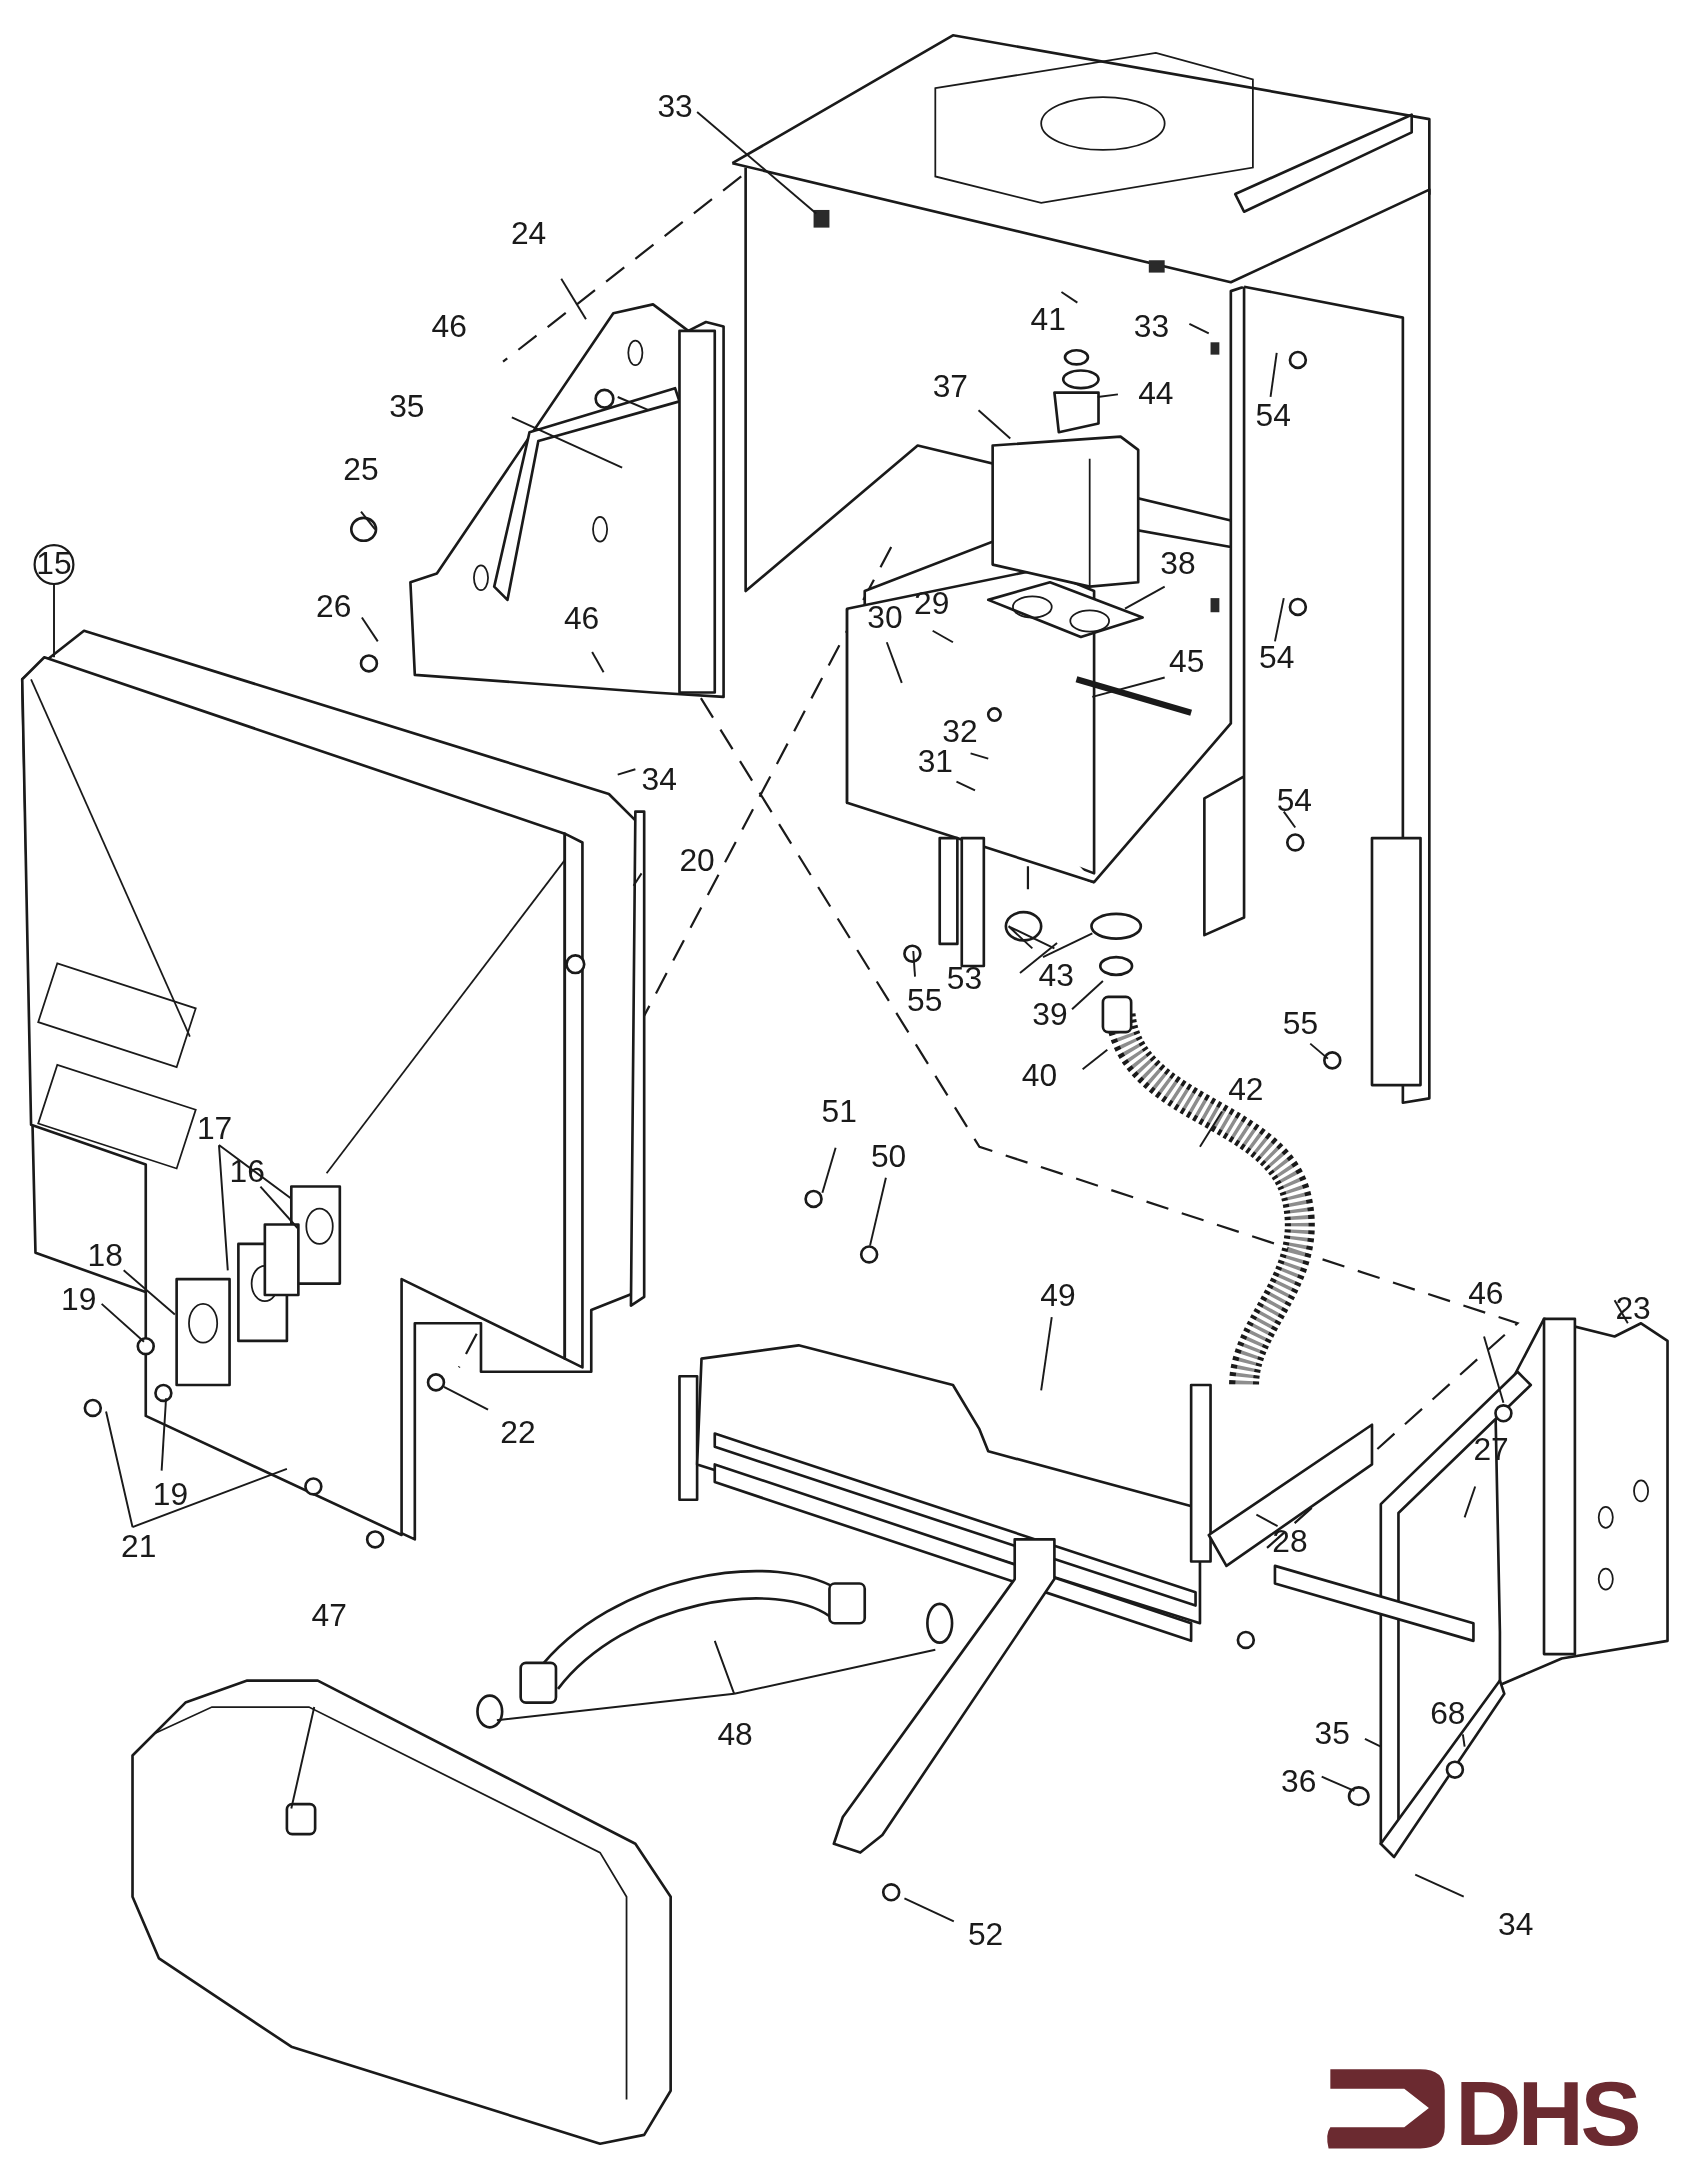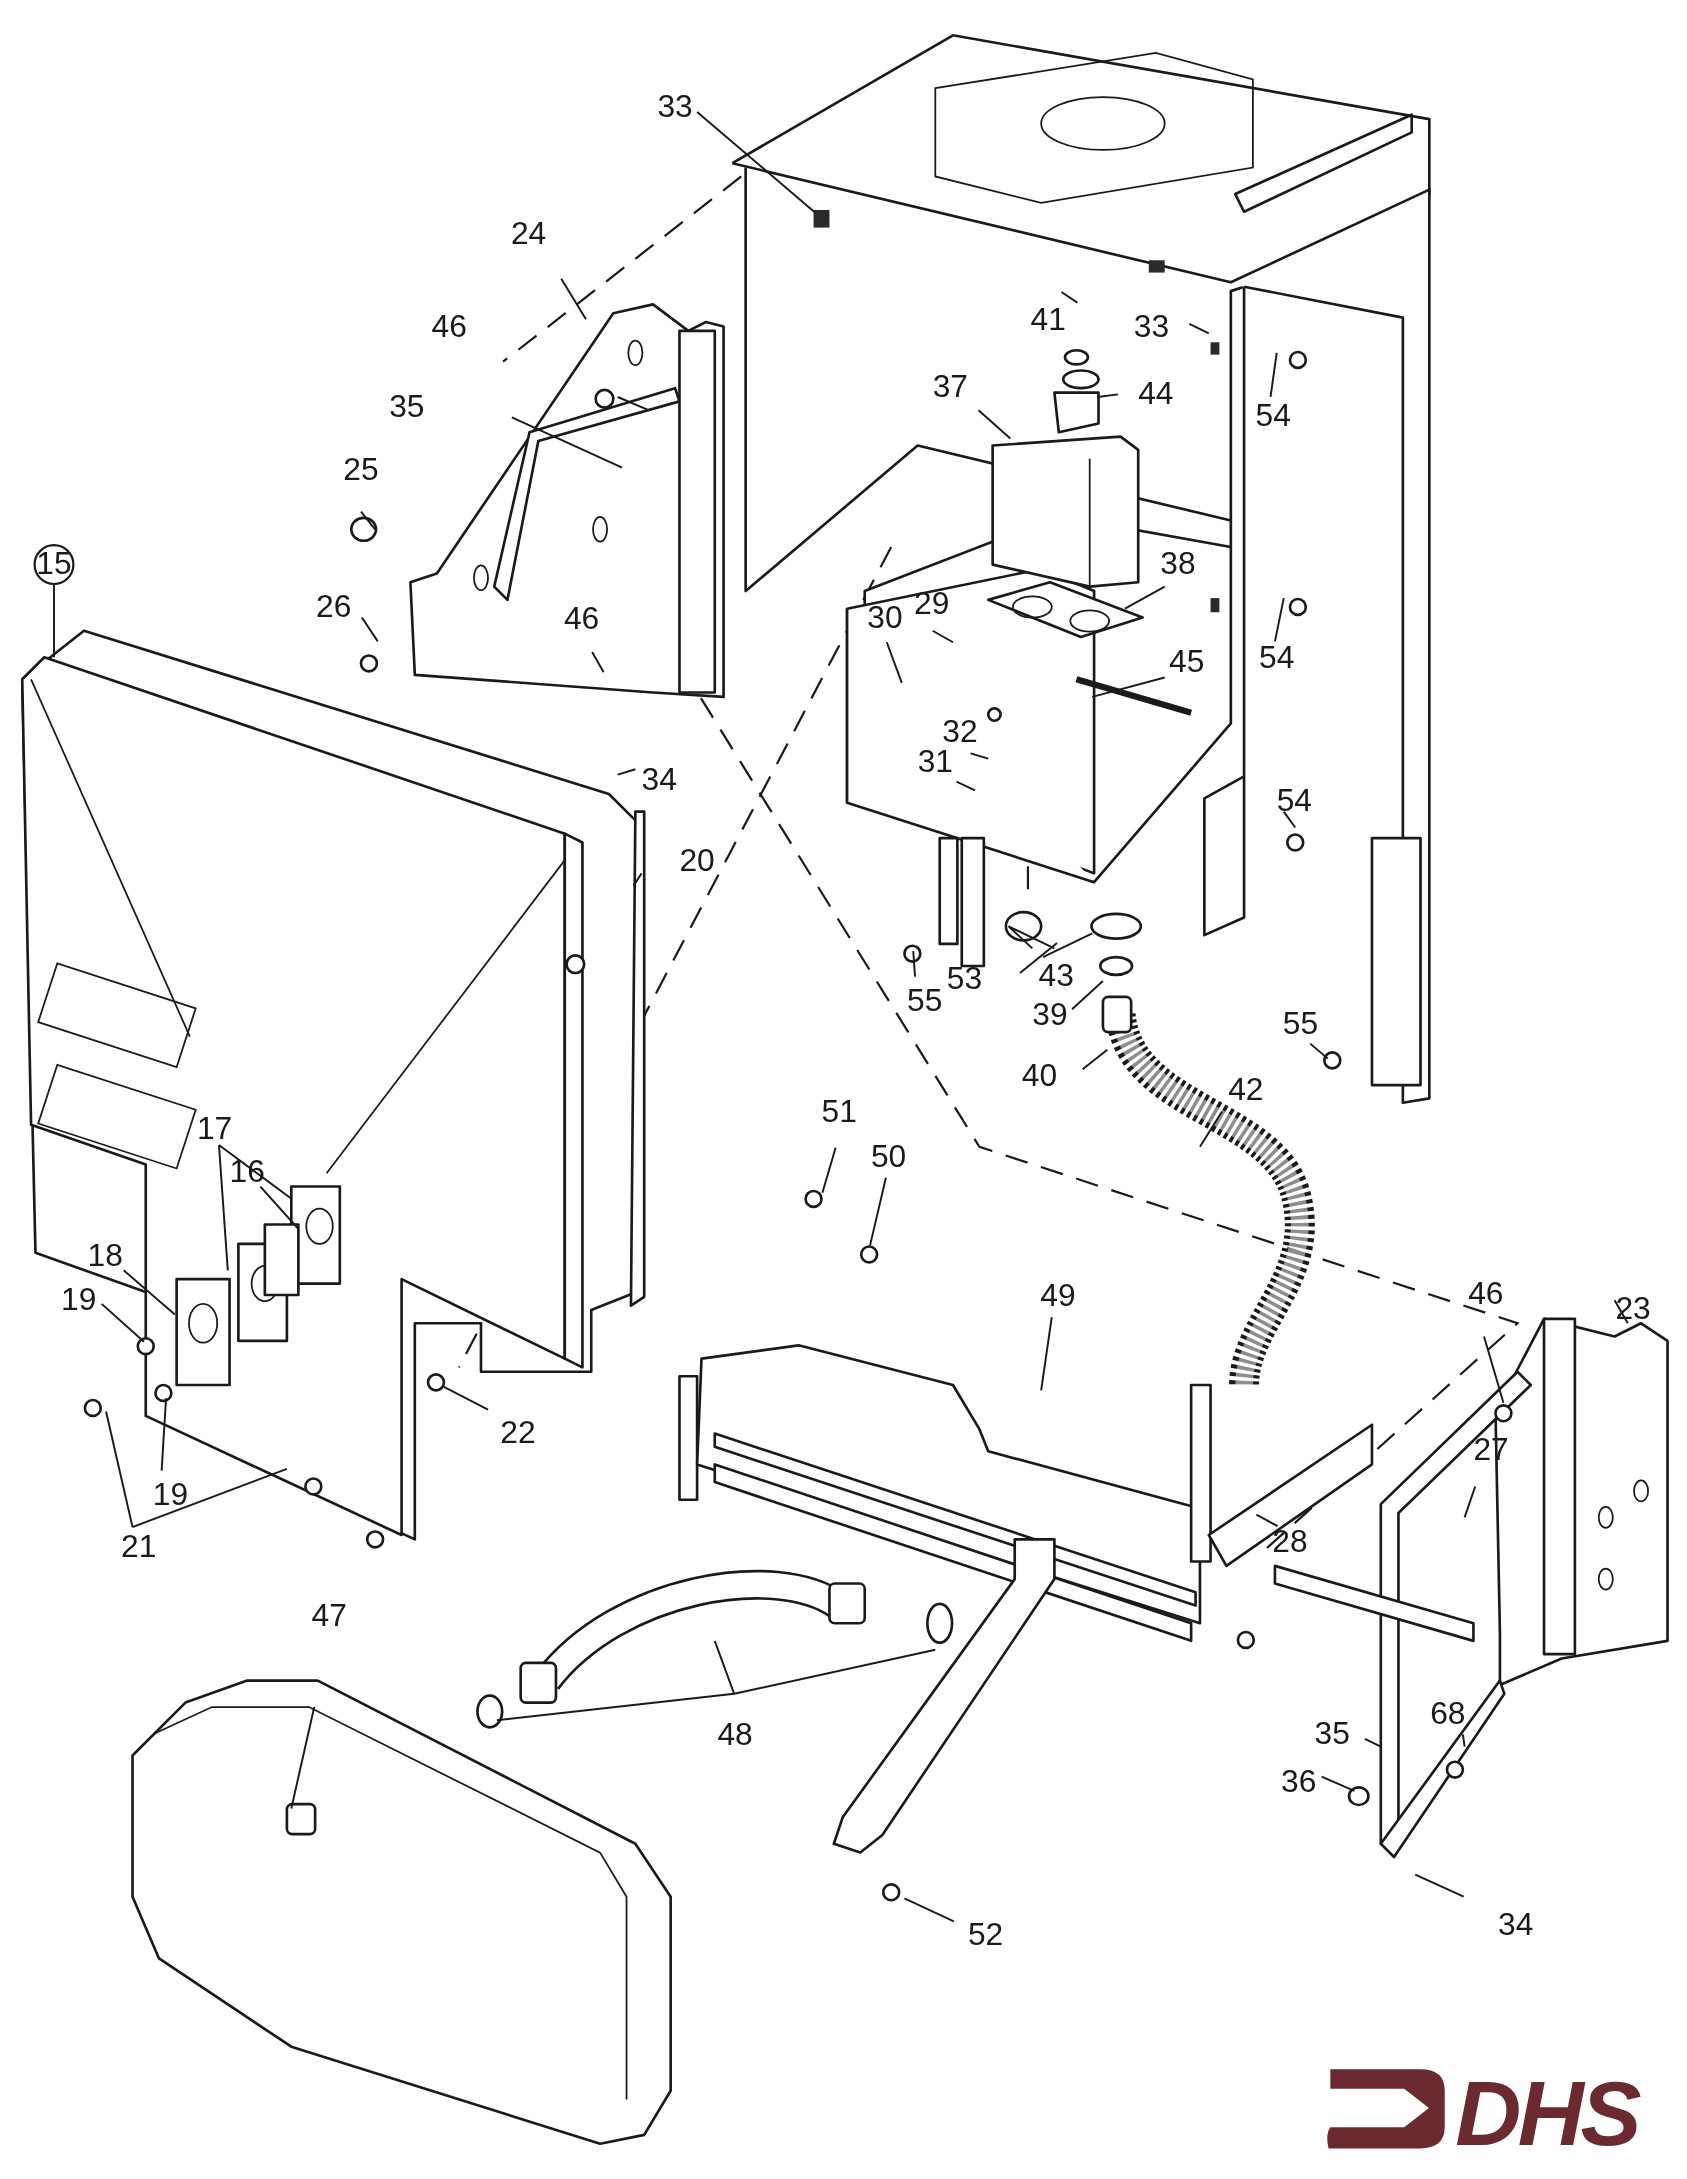--- a/index.html
+++ b/index.html
@@ -4,21 +4,21 @@
 <style>
   html, body { margin:0; padding:0; background:#ffffff; }
   body { width:1688px; height:2179px; position:relative; overflow:hidden; font-family:"Liberation Sans", sans-serif; }
   #diagram { position:absolute; left:0; top:0; width:1688px; height:2179px; }
   .part { fill:#ffffff; stroke:#1a1a1a; stroke-width:3; stroke-linejoin:round; }
   .thin { fill:none; stroke:#1a1a1a; stroke-width:2; }
   .dash { fill:none; stroke:#1a1a1a; stroke-width:2.5; stroke-dasharray:26 16; }
   .leader { stroke:#1a1a1a; stroke-width:2.2; fill:none; }
   .lbl { font-family:"Liberation Sans", sans-serif; font-size:36px; fill:#1a1a1a; text-anchor:middle; dominant-baseline:middle; }
   .dark { fill:#2a2a2a; }
-  .logo { position:absolute; left:1323px; top:2064px; width:335px; height:88px;font-style:italic; }
+  .logo { position:absolute; left:1323px; top:2064px; width:335px; height:88px; }
   .logo-text { font-family:"Liberation Sans", sans-serif; font-weight:bold; font-size:104px; letter-spacing:-4px; }
 </style>
 </head>
 <body>
 
 <svg id="diagram" viewBox="0 0 1913 2470" xmlns="http://www.w3.org/2000/svg">
 
   <g>
     <path class="dash" d="M840,200 L570,410"></path>
     <path class="dash" d="M1010,620 L520,1550"></path>

